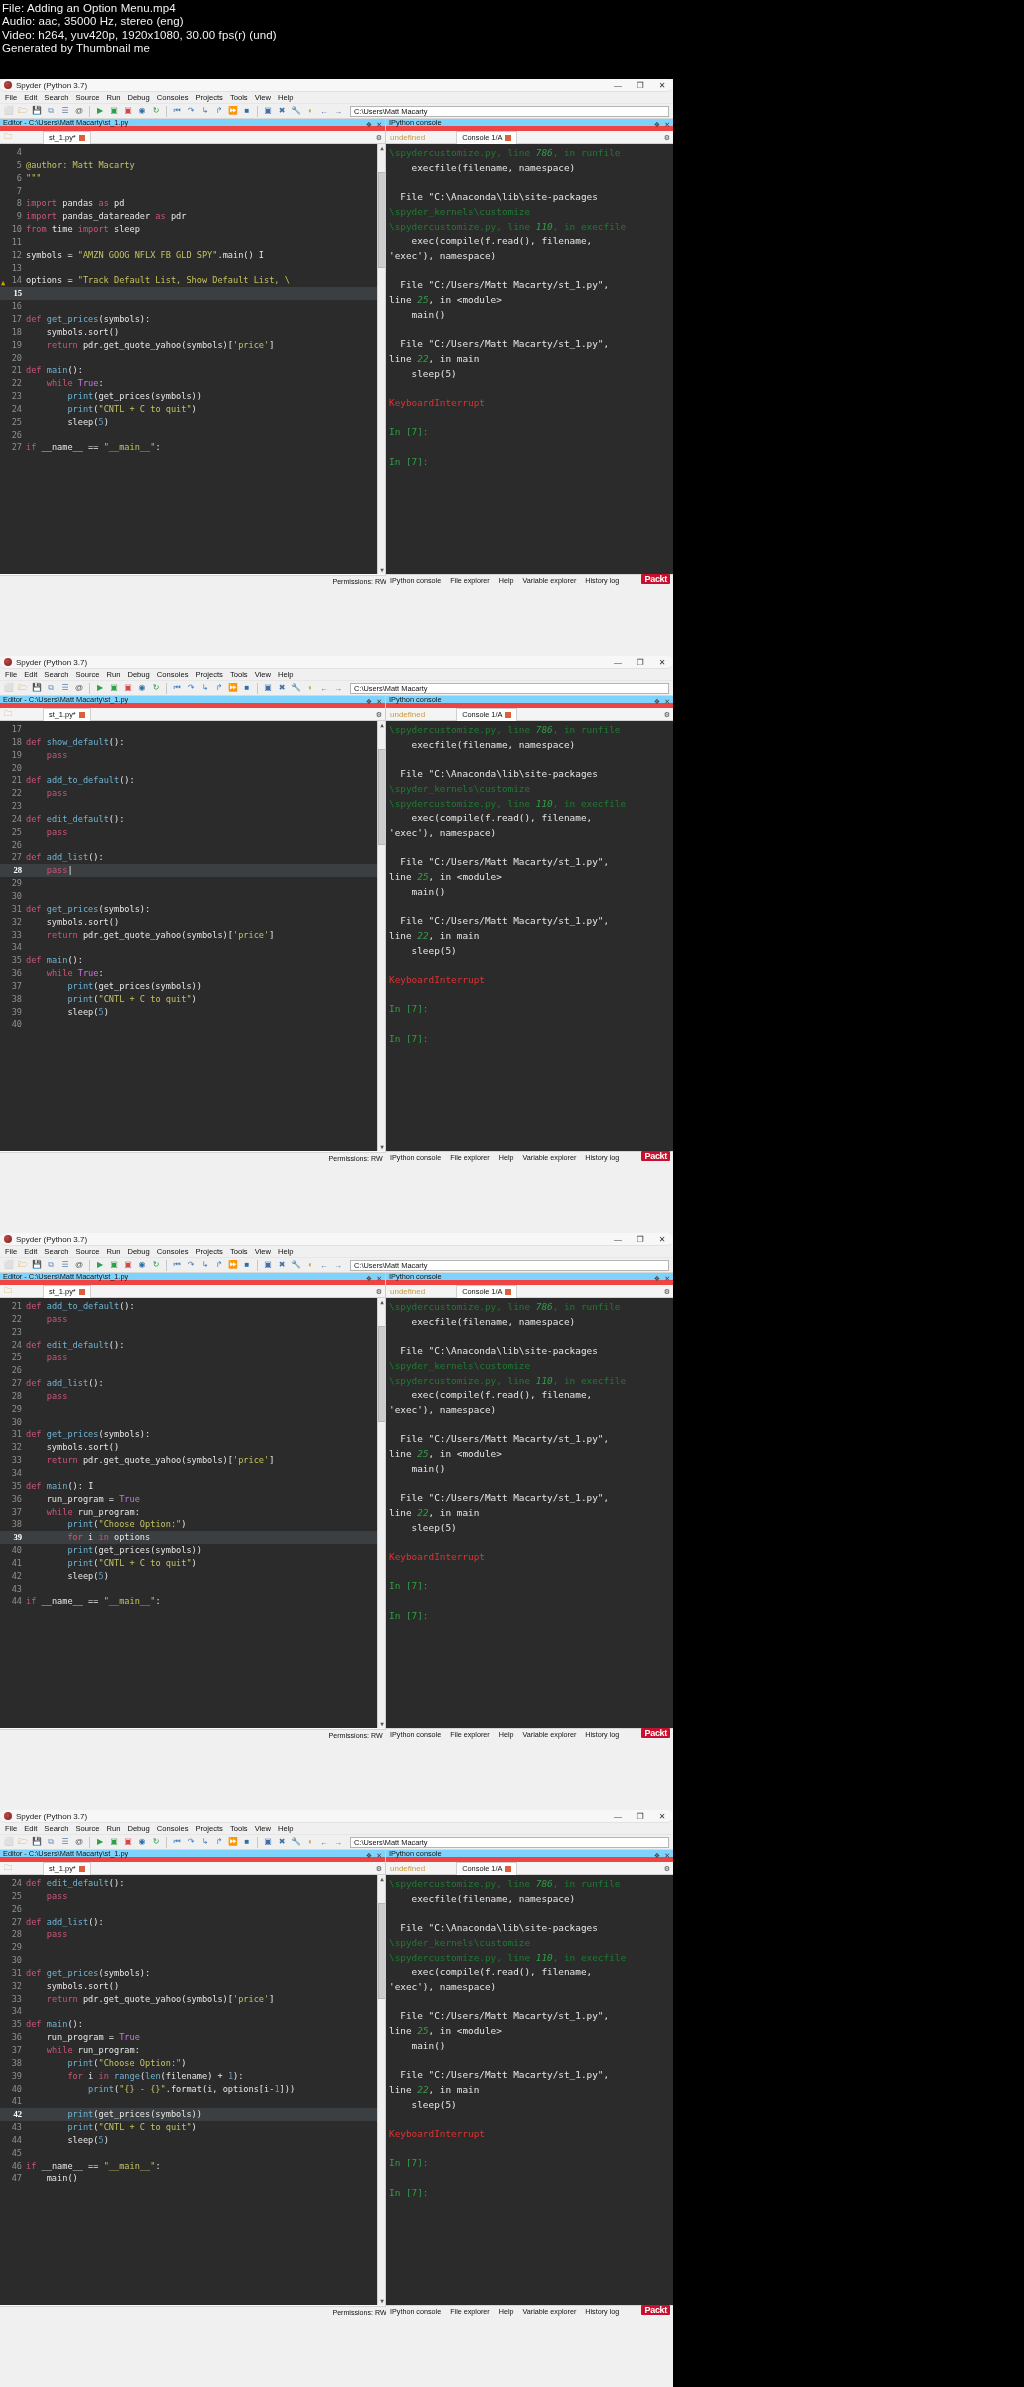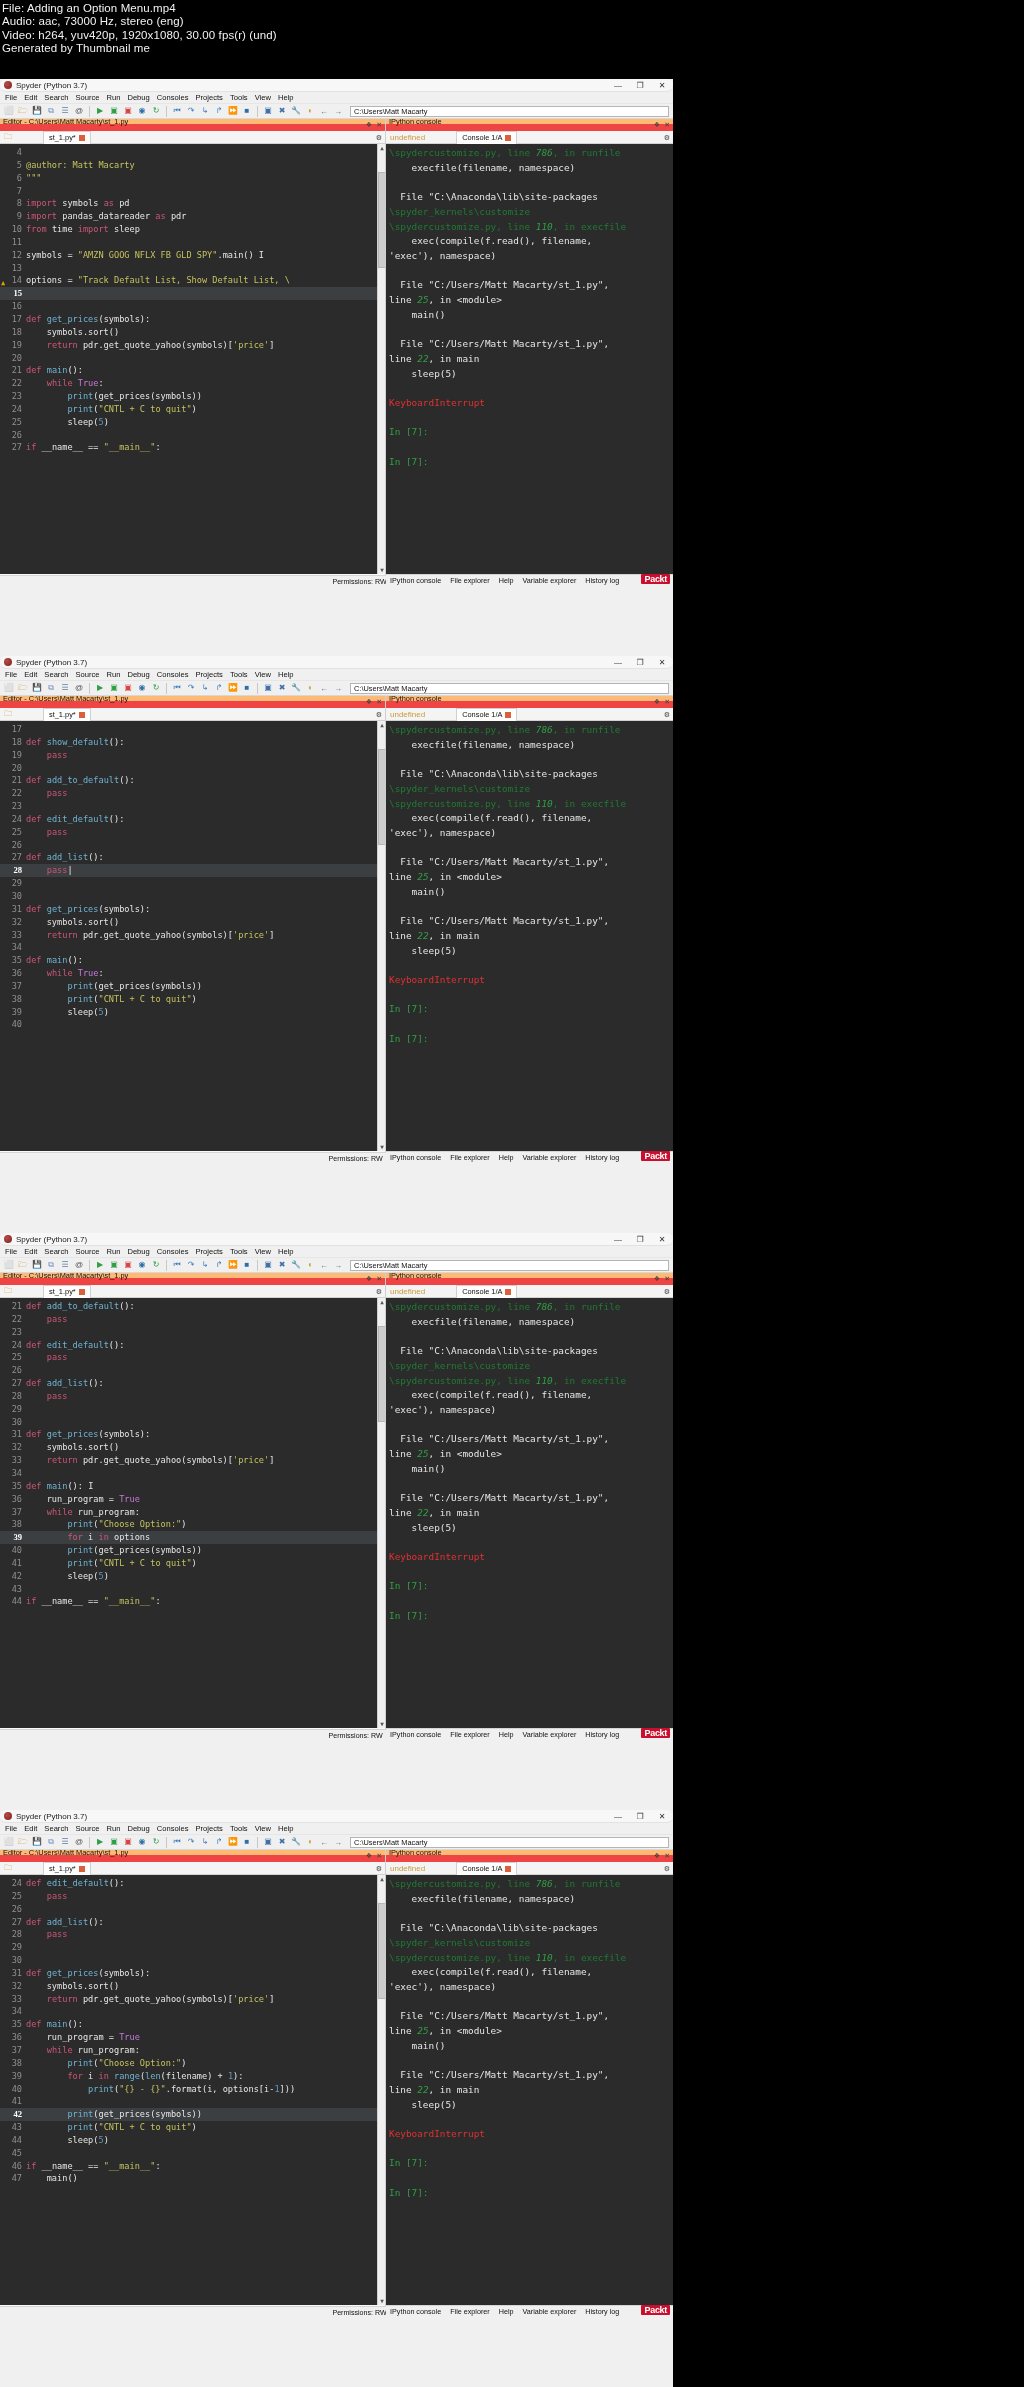--- a/index.html
+++ b/index.html
@@ -83,24 +83,24 @@
     display:flex; align-items:center;
   }
   .nav-arrow { font-size:8px; color:#4a6f9a; margin:0 2px; }
 
   
   .panes { display:flex; height:456px; }
   .pane-editor { width:385px; position:relative; background:#fafafa; }
   .pane-console { width:288px; position:relative; background:#fafafa; border-left:1px solid #cfcfcf; }
 
   .pane-title {
-    height:12px; background:#fdba74;
+    height:12px; background:#7dd3fc;
     font-size:7.4px; color:#111;
     display:flex; align-items:center; padding-left:3px;
-    border-bottom:7px solid #ef4444;
+    border-bottom:5px solid #ef4444;
     position:relative;
   }
   .pane-title .dockbtns {
     position:absolute; right:3px; top:0; height:12px;
     display:flex; align-items:center; gap:4px; font-size:7px; color:#444;
   }
 
   .tabrow {
     height:13px; background:#f4f4f4;
     display:flex; align-items:center; padding-left:2px;
@@ -186,21 +186,21 @@
     padding-right:4px; border-top:1px solid #d5d5d5;
   }
   .statusbar .left { margin-right:auto; padding-left:4px; color:#111; }
   .mem-bar { display:inline-block; width:22px; height:6px; background:linear-gradient(90deg,#7aa7d8 30%, #dcdcdc 30%); border:1px solid #9c9c9c; vertical-align:-1px;}
 </style>
 </head>
 <body>
 
 <div class="meta-header">
   <div class="meta-line">File: Adding an Option Menu.mp4</div>
-  <div class="meta-line">Audio: aac, 73000 Hz, stereo (eng)</div>
+  <div class="meta-line">Audio: aac, 35000 Hz, stereo (eng)</div>
   <div class="meta-line">Video: h264, yuv420p, 1920x1080, 30.00 fps(r) (und)</div>
   <div class="meta-line">Generated by Thumbnail me</div>
 </div>
 
 <div class="frames-wrap" id="frames-wrap">
   <div class="frame">
 
     <div class="titlebar">
       <span class="sp-logo"></span>
       <span>Spyder (Python 3.7)</span>
@@ -273,21 +273,21 @@
           </span>
           <span class="rightbits">
             <span>⚙</span>
           </span>
         </div>
         <div class="code">
           <div class="cl"><span class="ln">4</span><span class="src"><span class="def"></span></span></div>
             <div class="cl"><span class="ln">5</span><span class="src"><span class="str">@author: Matt Macarty</span></span></div>
             <div class="cl"><span class="ln">6</span><span class="src"><span class="str">"""</span></span></div>
             <div class="cl"><span class="ln">7</span><span class="src"><span class="def"></span></span></div>
-            <div class="cl"><span class="ln">8</span><span class="src"><span class="kw">import</span><span class="def"> symbols </span><span class="kw">as</span><span class="def"> pd</span></span></div>
+            <div class="cl"><span class="ln">8</span><span class="src"><span class="kw">import</span><span class="def"> pandas </span><span class="kw">as</span><span class="def"> pd</span></span></div>
             <div class="cl"><span class="ln">9</span><span class="src"><span class="kw">import</span><span class="def"> pandas_datareader </span><span class="kw">as</span><span class="def"> pdr</span></span></div>
             <div class="cl"><span class="ln">10</span><span class="src"><span class="kw">from</span><span class="def"> time </span><span class="kw">import</span><span class="def"> sleep</span></span></div>
             <div class="cl"><span class="ln">11</span><span class="src"><span class="def"></span></span></div>
             <div class="cl"><span class="ln">12</span><span class="src"><span class="def">symbols = </span><span class="str">"AMZN GOOG NFLX FB GLD SPY"</span><span class="def">.main()</span><span class="def"> I</span></span></div>
             <div class="cl"><span class="ln">13</span><span class="src"><span class="def"></span></span></div>
             <div class="cl"><span class="warn-mark">▲</span><span class="ln">14</span><span class="src"><span class="def">options = </span><span class="str">"Track Default List, Show Default List, \</span></span></div>
             <div class="cl cur"><span class="ln">15</span><span class="src"><span class="def"></span></span></div>
             <div class="cl"><span class="ln">16</span><span class="src"><span class="def"></span></span></div>
             <div class="cl"><span class="ln">17</span><span class="src"><span class="kw">def</span><span class="def"> </span><span class="fn">get_prices</span><span class="def">(symbols):</span></span></div>
             <div class="cl"><span class="ln">18</span><span class="src"><span class="def">    symbols.sort()</span></span></div>

